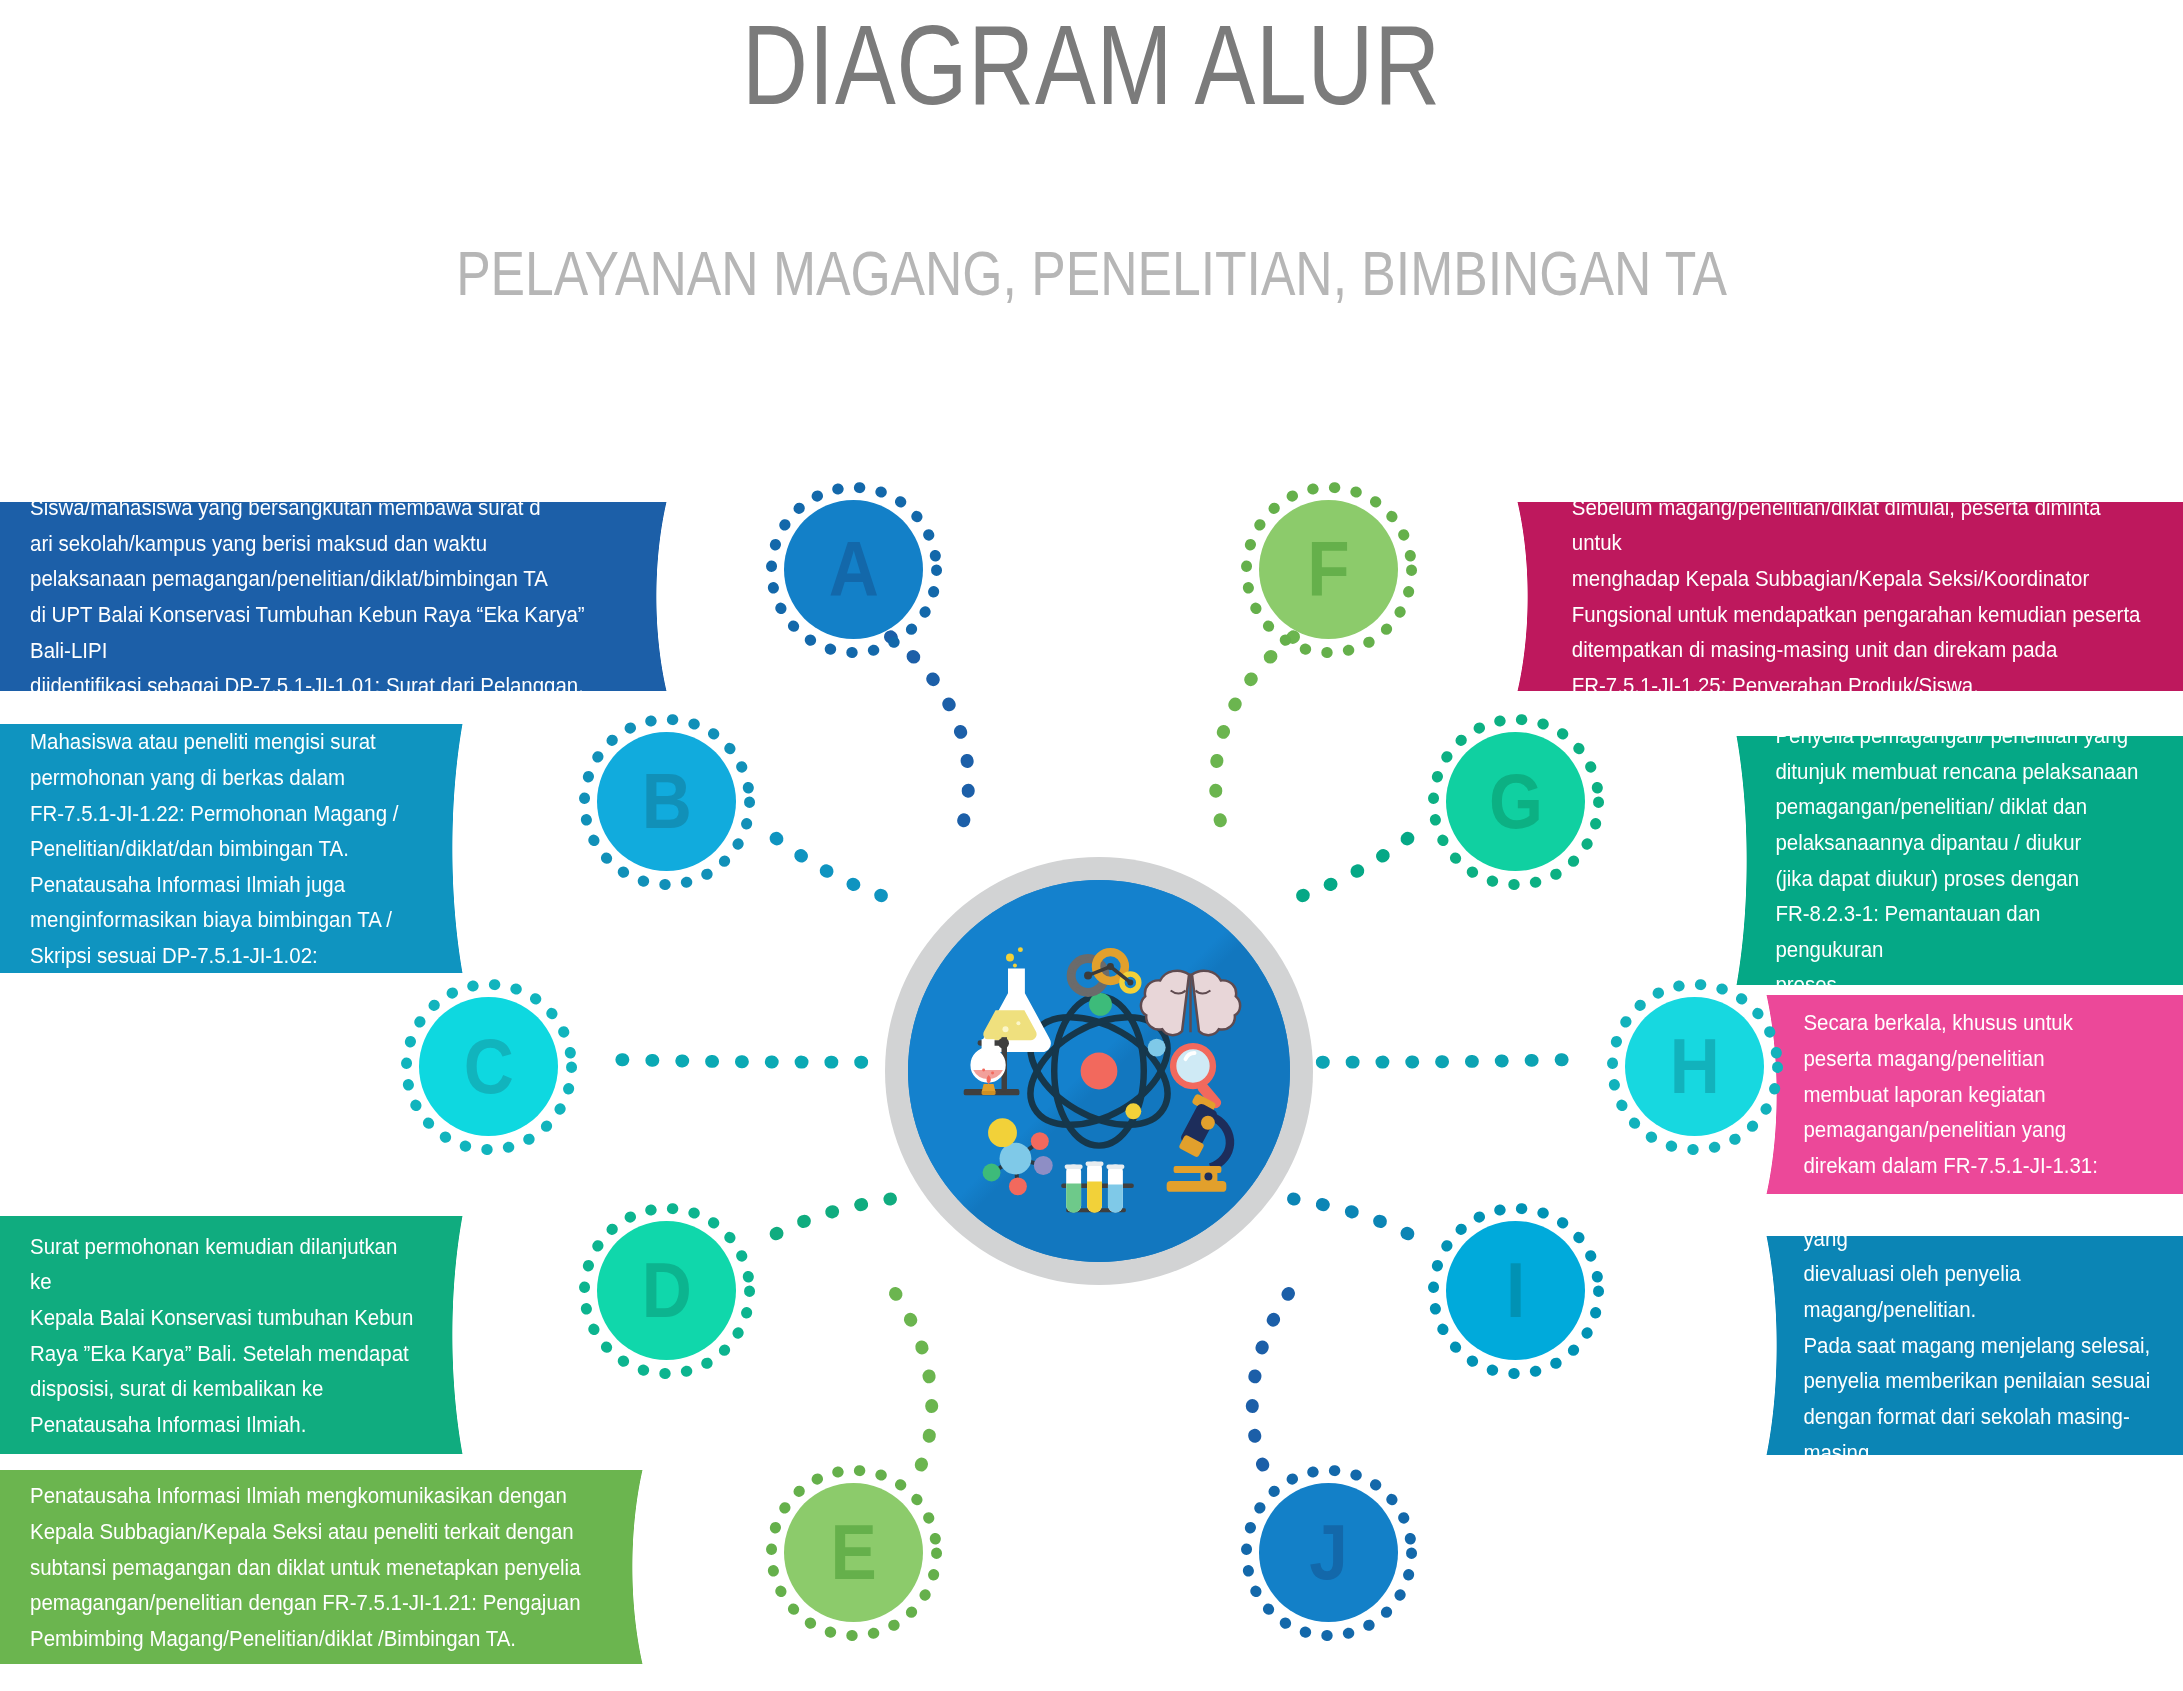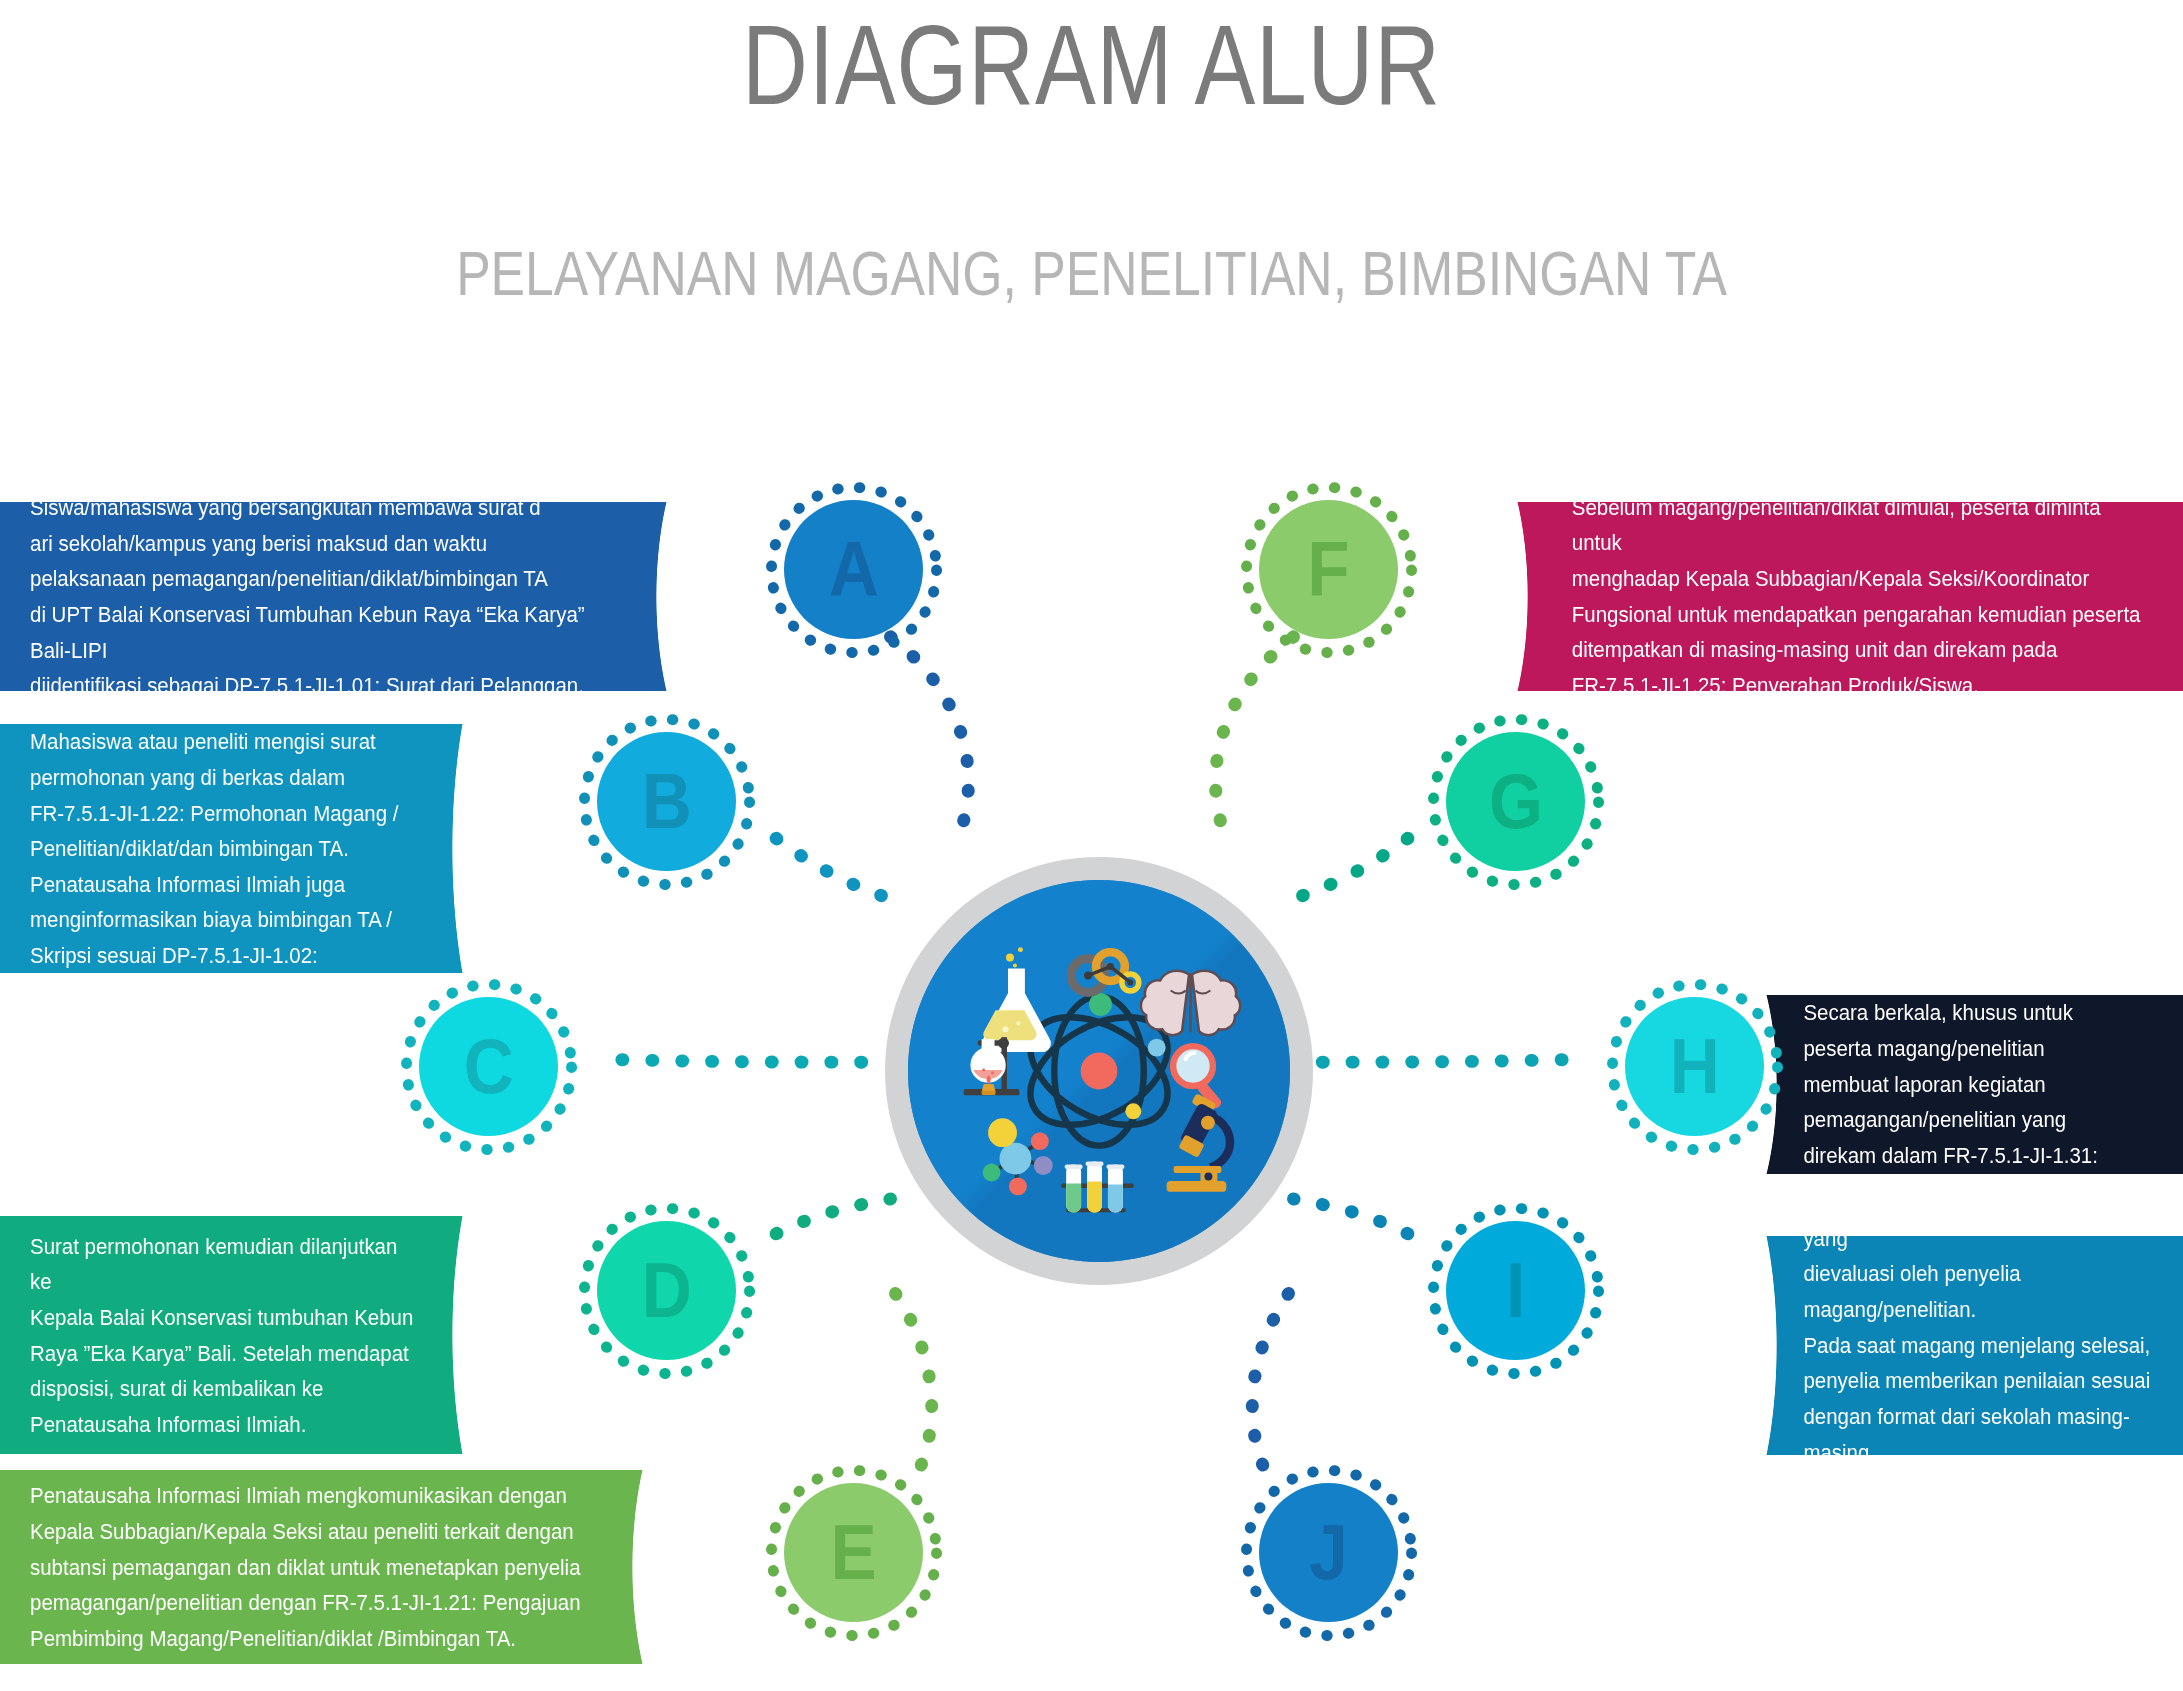--- a/index.html
+++ b/index.html
@@ -180,22 +180,31 @@
   </div>
 
   <div class="banner right" style="left:1453px;top:502px;width:730px;height:189px;background:#be185d;">
     <span class="txt">Sebelum magang/penelitian/diklat dimulai, peserta diminta untuk
 menghadap Kepala Subbagian/Kepala Seksi/Koordinator
 Fungsional untuk mendapatkan pengarahan kemudian peserta
 ditempatkan di masing-masing unit dan direkam pada
 FR-7.5.1-JI-1.25: Penyerahan Produk/Siswa.</span>
   </div>
 
-
-  <div class="banner right" style="left:1702px;top:995px;width:482px;height:179px;background:#0f172a;">
+  <div class="banner right" style="left:1672px;top:736px;width:511px;height:249px;background:#05a886;">
+    <span class="txt">Penyelia pemagangan/ penelitian yang
+ditunjuk membuat rencana pelaksanaan
+pemagangan/penelitian/ diklat dan
+pelaksanaannya dipantau / diukur
+(jika dapat diukur) proses dengan
+FR-8.2.3-1: Pemantauan dan pengukuran
+proses.</span>
+  </div>
+
+  <div class="banner right" style="left:1702px;top:995px;width:482px;height:199px;background:#ec4899;">
     <span class="txt">Secara berkala, khusus untuk
 peserta magang/penelitian
 membuat laporan kegiatan
 pemagangan/penelitian yang
 direkam dalam FR-7.5.1-JI-1.31:</span>
   </div>
 
   <div class="banner right" style="left:1702px;top:1236px;width:482px;height:219px;background:#0b85b5;">
     <span class="txt">Logbook Kegiatan Magang/Penelitian yang
 dievaluasi oleh penyelia magang/penelitian.

